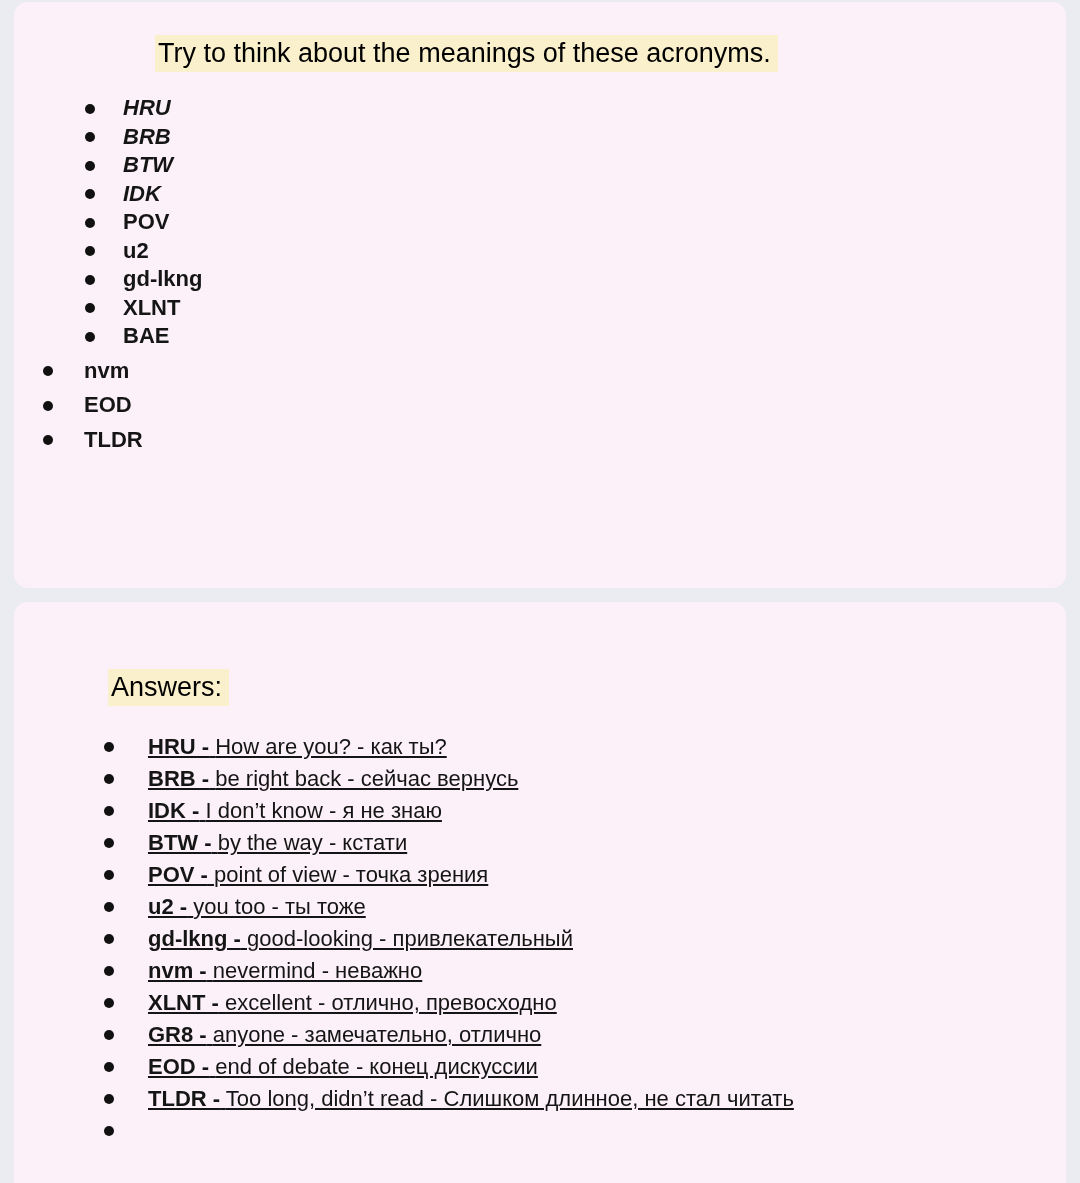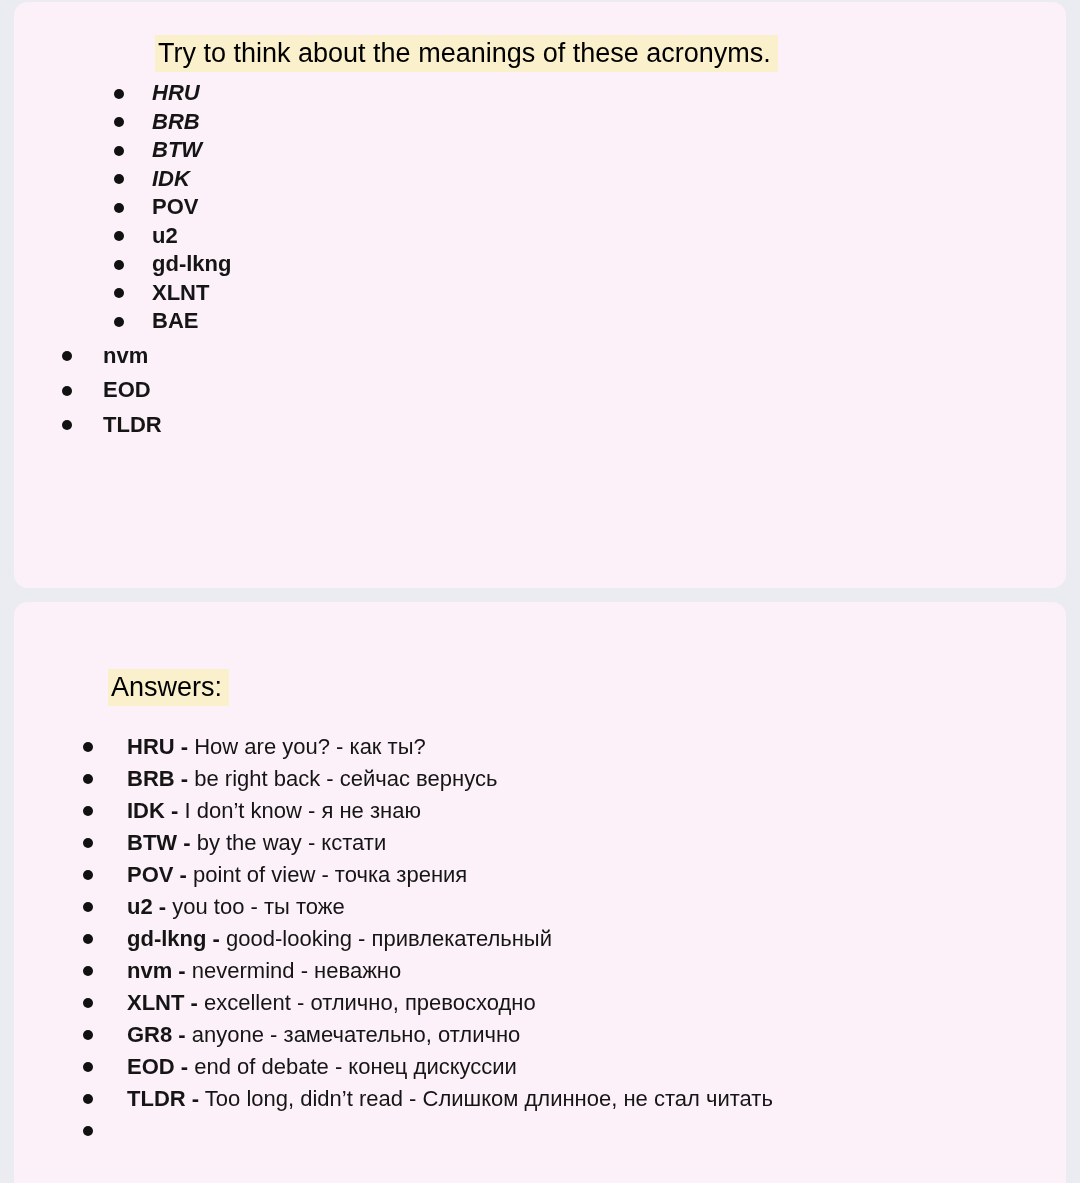--- a/index.html
+++ b/index.html
@@ -48,45 +48,46 @@
   ul li { position: relative; }
   li::before {
     content: "";
     position: absolute;
     left: 0;
     width: 10px; height: 10px;
     border-radius: 50%;
     background: #111;
   }
   .acro-list-1 {
-    margin-top: 9px;
-    padding-left: 100px;
+    margin-top: 24px;
+    padding-left: 71px;
   }
   .acro-list-1 li {
     padding-left: 38px;
     font-size: 22px;
     font-weight: 700;
     line-height: 28.5px;
   }
   .acro-list-1 li::before { top: 9.5px; }
   .acro-list-1 li.italic { font-style: italic; }
   .acro-list-2 {
     margin-top: 3px;
-    padding-left: 48px;
+    padding-left: 29px;
   }
   .acro-list-2 li {
     padding-left: 41px;
     font-size: 22px;
     font-weight: 700;
     line-height: 34.5px;
   }
   .acro-list-2 li::before { top: 12.5px; }
   .answers-list {
     margin-top: 26px;
-    padding-left: 69px;
+    padding-left: 90px;
+    text-decoration: underline;
   }
   .answers-list li {
     padding-left: 44px;
     max-width: 694px;
     font-size: 22px;
     line-height: 32px;
     min-height: 32px;
   }
   .answers-list li::before { top: 11px; }
   .answers-list .acr { font-weight: 700; }

